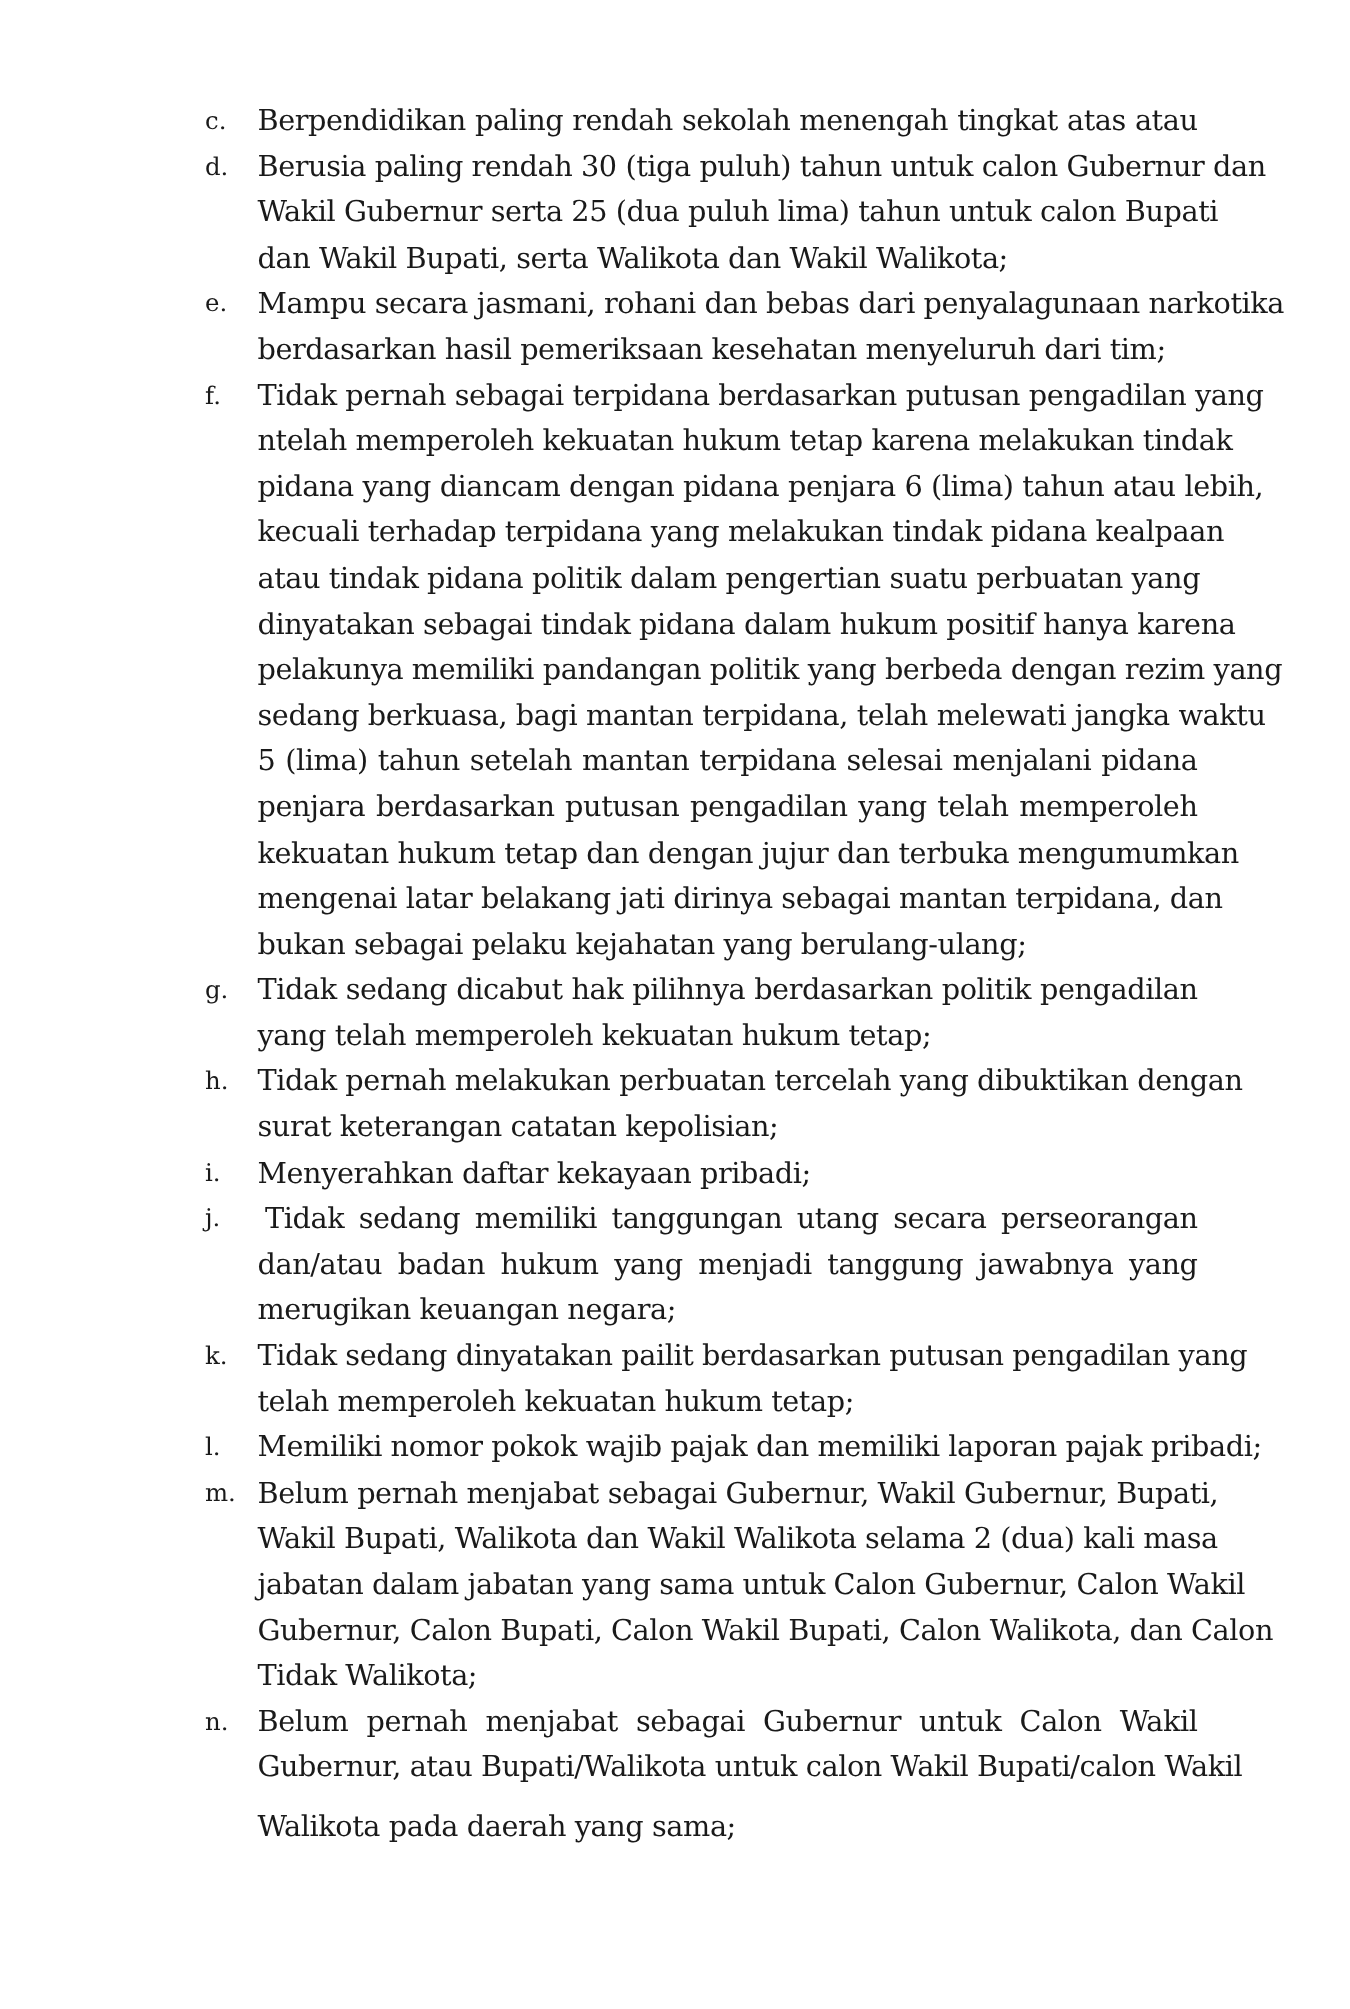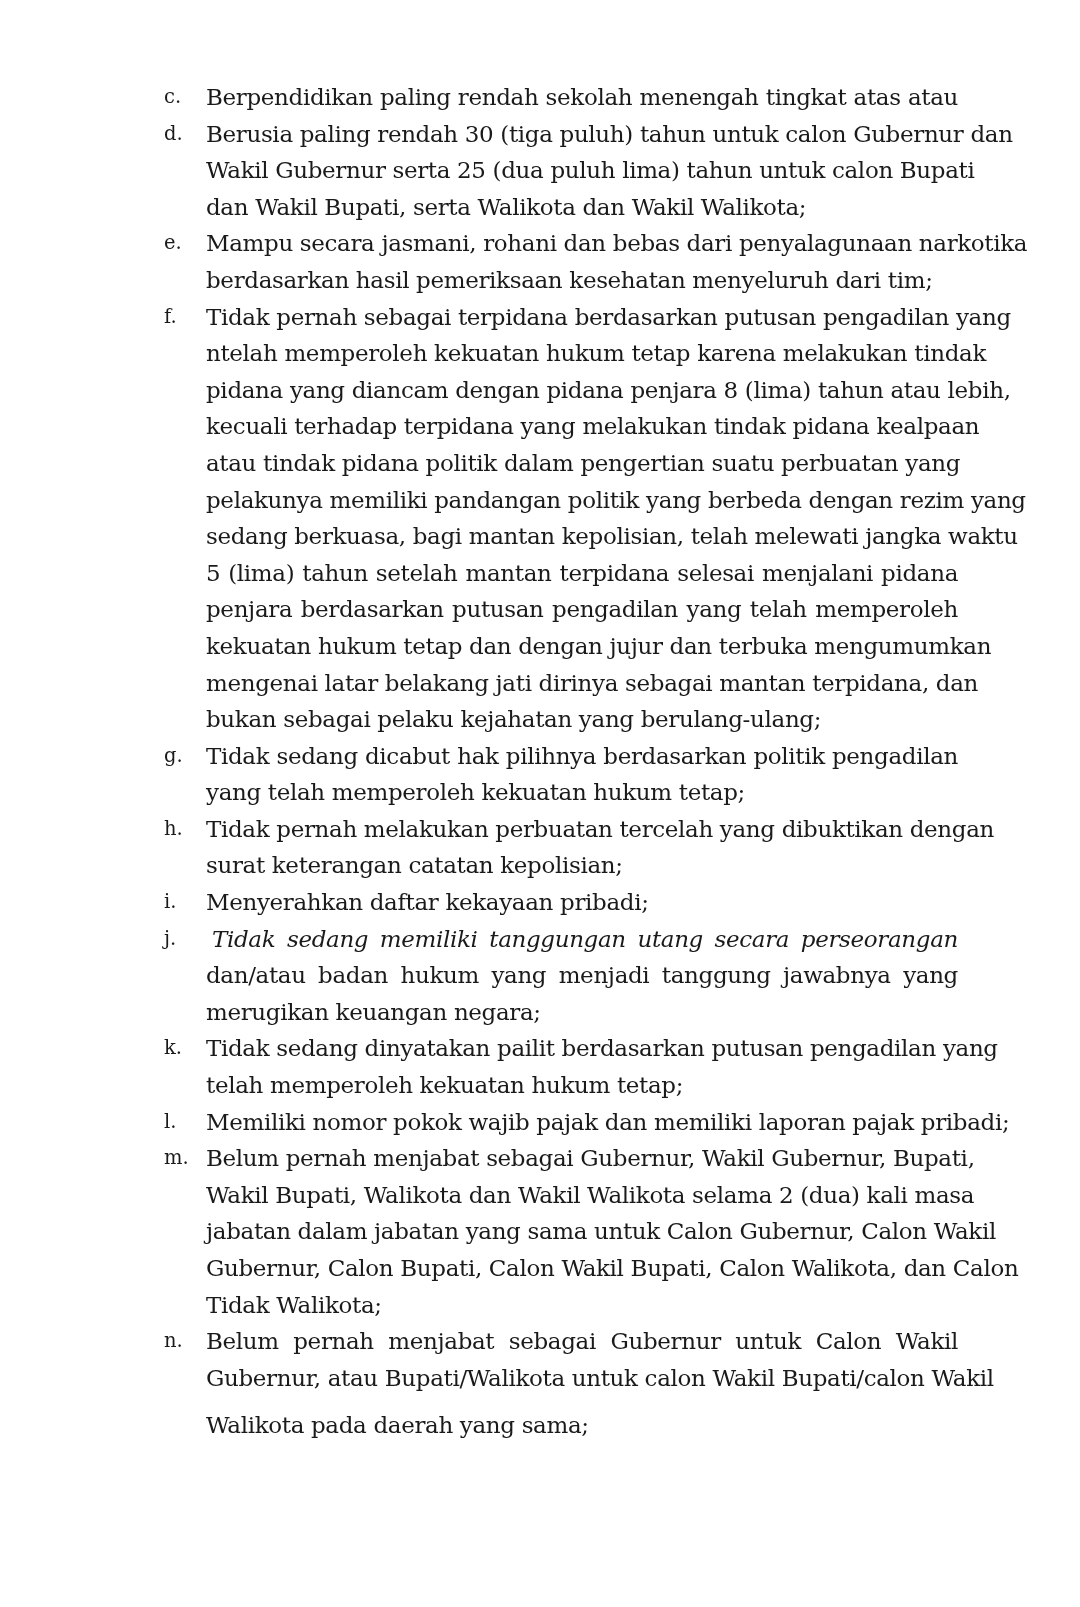--- a/index.html
+++ b/index.html
@@ -45,25 +45,26 @@
     <div class="item">
       <span class="marker">e.</span>
       <span class="line" style="white-space: nowrap;">Mampu secara jasmani, rohani dan bebas dari penyalagunaan narkotika</span>
       <span class="line last" style="white-space: nowrap;">berdasarkan hasil pemeriksaan kesehatan menyeluruh dari tim;</span>
     </div>
 
     <div class="item">
       <span class="marker">f.</span>
       <span class="line" style="white-space: nowrap;">Tidak pernah sebagai terpidana berdasarkan putusan pengadilan yang</span>
       <span class="line" style="white-space: nowrap;">ntelah memperoleh kekuatan hukum tetap karena melakukan tindak</span>
-      <span class="line" style="white-space: nowrap;">pidana yang diancam dengan pidana penjara 8 (lima) tahun atau lebih,</span>
+      <span class="line" style="white-space: nowrap;">pidana yang diancam dengan pidana penjara 6 (lima) tahun atau lebih,</span>
       <span class="line" style="white-space: nowrap;">kecuali terhadap terpidana yang melakukan tindak pidana kealpaan</span>
       <span class="line" style="white-space: nowrap;">atau tindak pidana politik dalam pengertian suatu perbuatan yang</span>
+      <span class="line" style="white-space: nowrap;">dinyatakan sebagai tindak pidana dalam hukum positif hanya karena</span>
       <span class="line" style="white-space: nowrap;">pelakunya memiliki pandangan politik yang berbeda dengan rezim yang</span>
-      <span class="line" style="white-space: nowrap;">sedang berkuasa, bagi mantan kepolisian, telah melewati jangka waktu</span>
+      <span class="line" style="white-space: nowrap;">sedang berkuasa, bagi mantan terpidana, telah melewati jangka waktu</span>
       <span class="line" style="white-space: nowrap;">5 (lima) tahun setelah mantan terpidana selesai menjalani pidana</span>
       <span class="line" style="white-space: nowrap;">penjara berdasarkan putusan pengadilan yang telah memperoleh</span>
       <span class="line" style="white-space: nowrap;">kekuatan hukum tetap dan dengan jujur dan terbuka mengumumkan</span>
       <span class="line" style="white-space: nowrap;">mengenai latar belakang jati dirinya sebagai mantan terpidana, dan</span>
       <span class="line last" style="white-space: nowrap;">bukan sebagai pelaku kejahatan yang berulang-ulang;</span>
     </div>
 
     <div class="item">
       <span class="marker">g.</span>
       <span class="line" style="white-space: nowrap;">Tidak sedang dicabut hak pilihnya berdasarkan politik pengadilan</span>
@@ -76,21 +77,21 @@
       <span class="line last" style="white-space: nowrap;">surat keterangan catatan kepolisian;</span>
     </div>
 
     <div class="item">
       <span class="marker">i.</span>
       <span class="line last" style="white-space: nowrap;">Menyerahkan daftar kekayaan pribadi;</span>
     </div>
 
     <div class="item">
       <span class="marker">j.</span>
-      <span class="line j-indent" style="white-space: nowrap; font-style: italic;">Tidak sedang memiliki tanggungan utang secara perseorangan</span>
+      <span class="line j-indent" style="white-space: nowrap;">Tidak sedang memiliki tanggungan utang secara perseorangan</span>
       <span class="line" style="white-space: nowrap;">dan/atau badan hukum yang menjadi tanggung jawabnya yang</span>
       <span class="line last" style="white-space: nowrap;">merugikan keuangan negara;</span>
     </div>
 
     <div class="item">
       <span class="marker">k.</span>
       <span class="line" style="white-space: nowrap;">Tidak sedang dinyatakan pailit berdasarkan putusan pengadilan yang</span>
       <span class="line last" style="white-space: nowrap;">telah memperoleh kekuatan hukum tetap;</span>
     </div>
 

